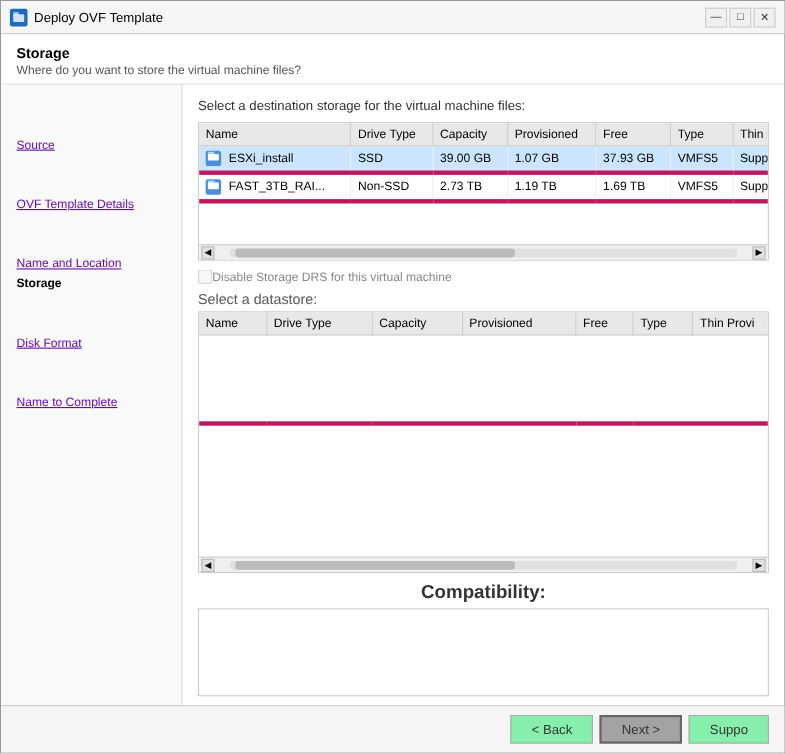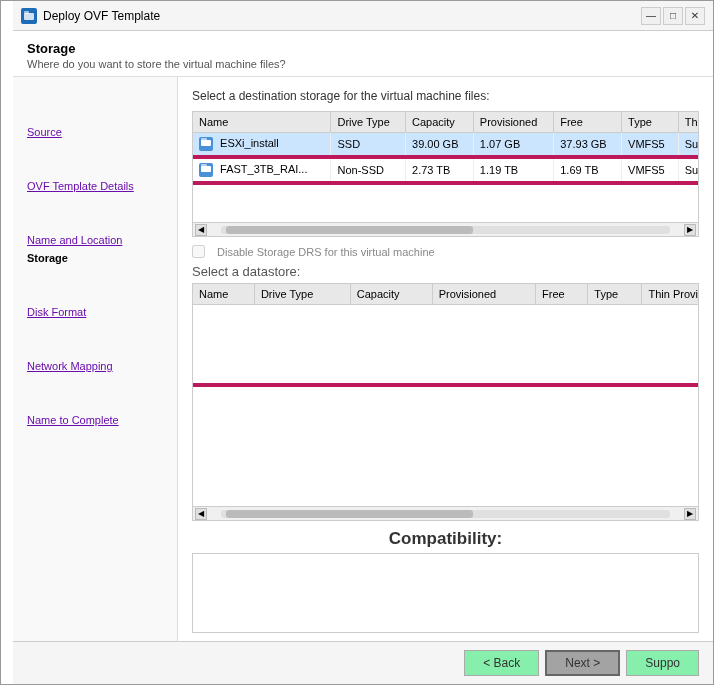--- a/index.html
+++ b/index.html
@@ -14,21 +14,20 @@
       height: 685px;
     }
     .window {
       width: 714px;
       height: 685px;
       background: #fff;
       border: 1px solid #999;
       display: flex;
       flex-direction: column;
       box-shadow: 2px 2px 8px rgba(0,0,0,0.3);
-      padding-left: 12px;
     }
     .title-bar {
       background: #f5f5f5;
       border-bottom: 1px solid #ccc;
       height: 30px;
       display: flex;
       align-items: center;
       padding: 0 8px;
       user-select: none;
     }
@@ -144,21 +143,21 @@
       vertical-align: middle;
       font-size: 8px;
       color: white;
       text-align: center;
       line-height: 14px;
     }
     .checkbox-row {
       display: flex;
       align-items: center;
       margin: 8px 0 6px 0;
-      gap: 12px;
+      gap: 0;
     }
     .checkbox-row input[type=checkbox] {
       width: 13px;
       height: 13px;
       cursor: pointer;
     }
     .checkbox-label {
       font-size: 11px;
       color: #888;
     }
@@ -291,21 +290,20 @@
     </div>
 
     <div class="content" style="flex:1; overflow:hidden;">
 
       <div class="sidebar">
         <div class="sidebar-item link">Source</div>
         <div class="sidebar-item link">OVF Template Details</div>
         <div class="sidebar-item link">Name and Location</div>
         <div class="sidebar-item active">Storage</div>
         <div class="sidebar-item link">Disk Format</div>
-        <div class="sidebar-item link">Network Mapping</div>
         <div class="sidebar-item link">Name to Complete</div>
       </div>
 
       <div class="main">
         <div class="main-title">Select a destination storage for the virtual machine files:</div>
 
         <div class="upper-table-container">
           <div class="upper-table-wrapper">
             <table>
               <thead>

